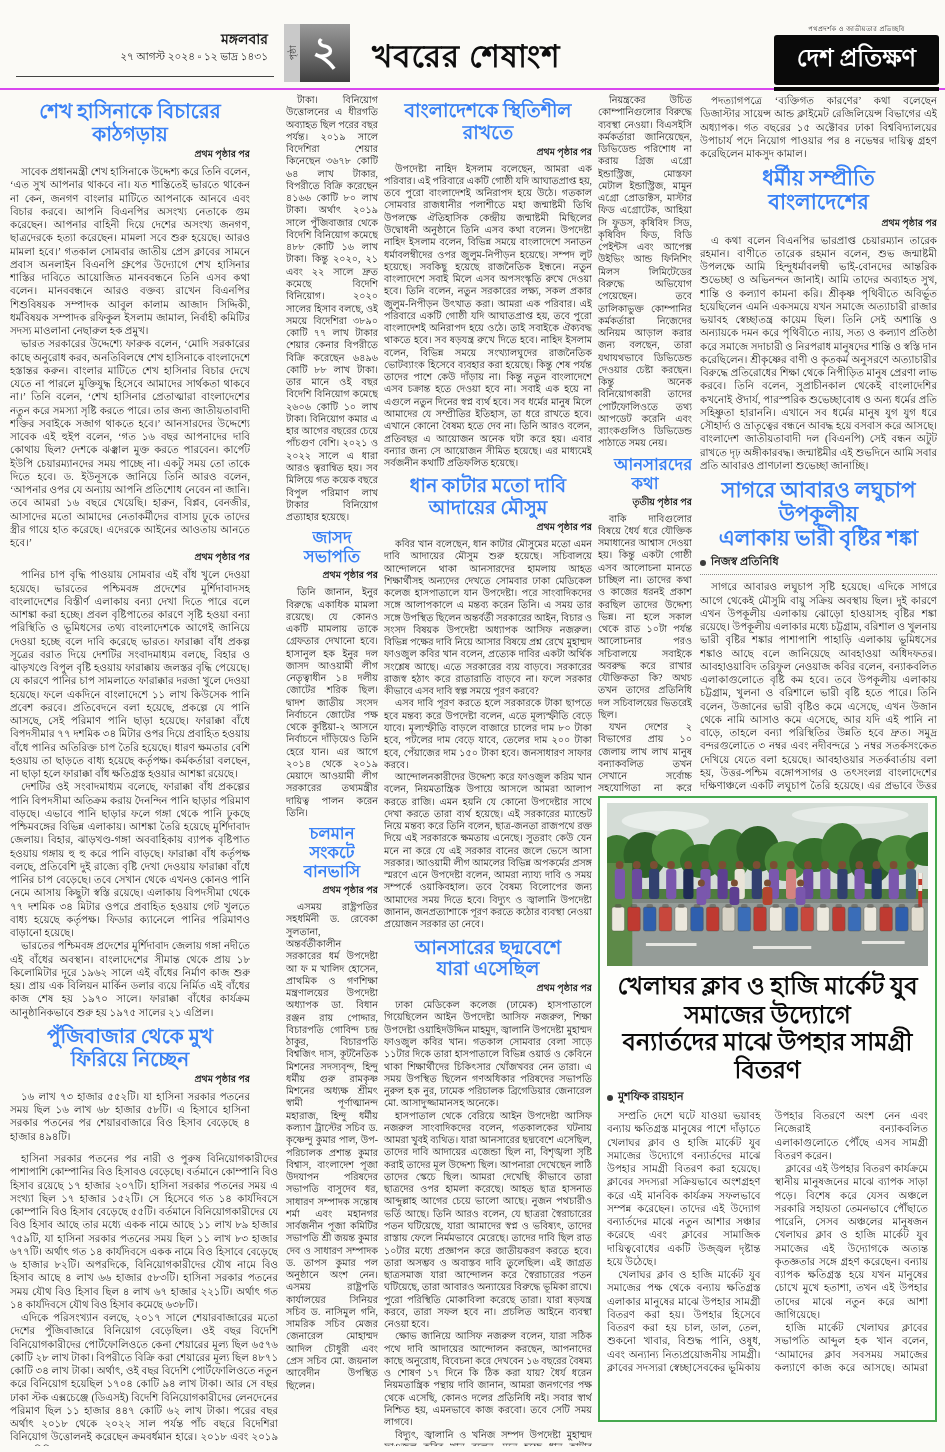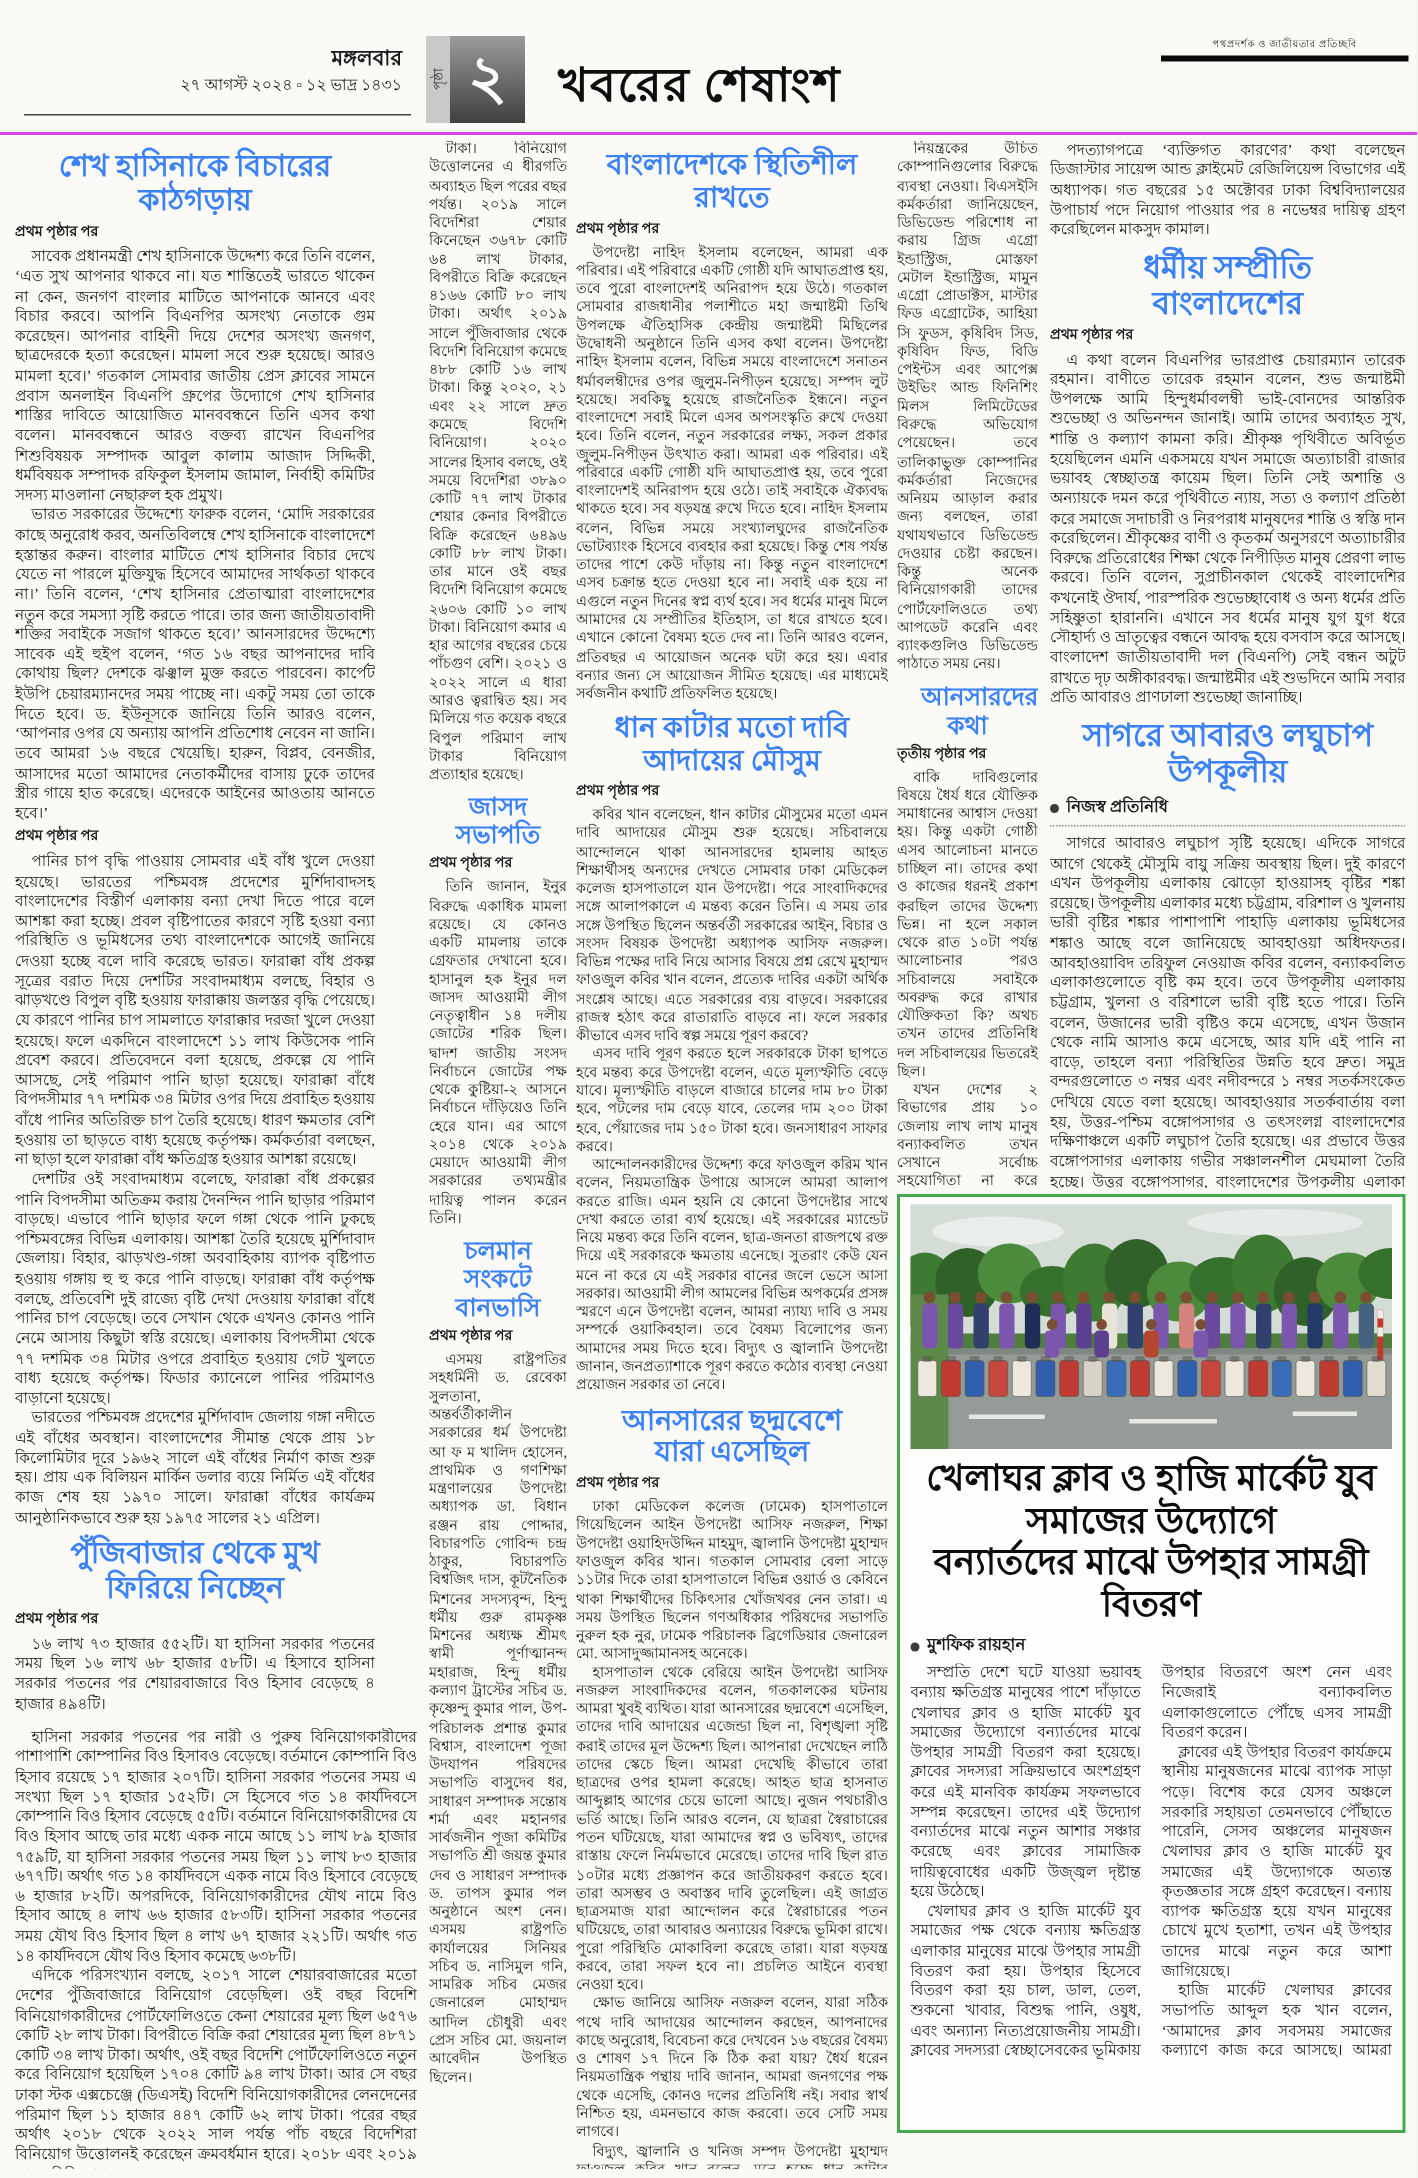--- a/index.html
+++ b/index.html
@@ -21,21 +21,21 @@
   .mast-tag{font-size:6.5px;color:#222;letter-spacing:.5px;}
   .mast-box{background:#0a0a0a;color:#fff;font-weight:bold;font-size:24px;padding:4px 6px 6px;border-radius:3px;}
   .mast-bar{height:4px;background:#0a0a0a;margin-top:2px;}
   
   .region{position:absolute;overflow:hidden;}
   .h1{font-weight:bold;text-align:center;line-height:1.15;color:#3b82f6;margin:6px 16px 0;}
   .h-l{font-size:20px;}   
   .h-m{font-size:19px;}   
   .h-s{font-size:16.5px;} 
   .h-r{font-size:21px;}   
-  .cont{font-size:9.5px;font-weight:bold;text-align:left;margin:1px 0 3px;}
+  .cont{font-size:9.5px;font-weight:bold;text-align:right;margin:1px 0 3px;}
   .body p{margin:0;text-indent:11px;text-align:justify;}
   .t10 p{font-size:10.2px;line-height:1.3;}
   .t95 p{font-size:9.6px;line-height:1.28;}
   .byline{display:flex;align-items:center;gap:5px;font-size:11px;font-weight:bold;margin:3px 0 2px;}
   .byline .dot{width:6px;height:6px;border-radius:50%;background:#3b3b3b;}
   .dotrule{border-bottom:1.5px dotted #8a8a8a;margin:2px 0 5px;}
   
   .gbox{position:absolute;left:598px;top:796px;width:339px;height:626px;border:2px solid #46a84f;background:#fefefc;box-sizing:border-box;padding:5px 7px;}
   .kicker{background:#35a33c;color:#fff;font-weight:bold;font-size:14.5px;padding:3px 10px;margin:-1px -2px 5px;}
   .photo{width:100%;height:163px;display:block;background:#ccd5cf;}
@@ -54,20 +54,21 @@
       <div class="dateline">২৭ আগস্ট ২০২৪ ▫ ১২ ভাদ্র ১৪৩১</div>
     </div>
     <div class="daterule"></div>
     <div class="pagebox">
       <div class="pageword">পৃষ্ঠা</div>
       <div class="pagenum">২</div>
     </div>
     <div class="secttitle">খবরের শেষাংশ</div>
     <div class="mast">
       <div class="mast-tag">পথপ্রদর্শক ও জাতীয়তার প্রতিচ্ছবি</div>
+      <div class="mast-box">দেশ প্রতিক্ষণ</div>
       <div class="mast-bar"></div>
     </div>
   </div>
 
   <div class="region" style="left:10px;top:94px;width:240px;height:1056px;">
     <div>
       <div class="h1 h-l">শেখ হাসিনাকে বিচারের কাঠগড়ায়</div>
       <div class="cont">প্রথম পৃষ্ঠার পর</div>
       <div class="body t10">
         <p>সাবেক প্রধানমন্ত্রী শেখ হাসিনাকে উদ্দেশ্য করে তিনি বলেন, ‘এত সুখ আপনার থাকবে না। যত শান্তিতেই ভারতে থাকেন না কেন, জনগণ বাংলার মাটিতে আপনাকে আনবে এবং বিচার করবে। আপনি বিএনপির অসংখ্য নেতাকে গুম করেছেন। আপনার বাহিনী দিয়ে দেশের অসংখ্য জনগণ, ছাত্রদেরকে হত্যা করেছেন। মামলা সবে শুরু হয়েছে। আরও মামলা হবে।’ গতকাল সোমবার জাতীয় প্রেস ক্লাবের সামনে প্রবাস অনলাইন বিএনপি গ্রুপের উদ্যোগে শেখ হাসিনার শাস্তির দাবিতে আয়োজিত মানববন্ধনে তিনি এসব কথা বলেন। মানববন্ধনে আরও বক্তব্য রাখেন বিএনপির শিশুবিষয়ক সম্পাদক আবুল কালাম আজাদ সিদ্দিকী, ধর্মবিষয়ক সম্পাদক রফিকুল ইসলাম জামাল, নির্বাহী কমিটির সদস্য মাওলানা নেছারুল হক প্রমুখ।</p>
@@ -170,20 +171,21 @@
     </div>
     <div>
       <div class="h1 h-r">ধর্মীয় সম্প্রীতি বাংলাদেশের</div>
       <div class="cont">প্রথম পৃষ্ঠার পর</div>
       <div class="body t10">
         <p>এ কথা বলেন বিএনপির ভারপ্রাপ্ত চেয়ারম্যান তারেক রহমান। বাণীতে তারেক রহমান বলেন, শুভ জন্মাষ্টমী উপলক্ষে আমি হিন্দুধর্মাবলম্বী ভাই-বোনদের আন্তরিক শুভেচ্ছা ও অভিনন্দন জানাই। আমি তাদের অব্যাহত সুখ, শান্তি ও কল্যাণ কামনা করি। শ্রীকৃষ্ণ পৃথিবীতে অবির্ভূত হয়েছিলেন এমনি একসময়ে যখন সমাজে অত্যাচারী রাজার ভয়াবহ স্বেচ্ছাতন্ত্র কায়েম ছিল। তিনি সেই অশান্তি ও অন্যায়কে দমন করে পৃথিবীতে ন্যায়, সত্য ও কল্যাণ প্রতিষ্ঠা করে সমাজে সদাচারী ও নিরপরাধ মানুষদের শান্তি ও স্বস্তি দান করেছিলেন। শ্রীকৃষ্ণের বাণী ও কৃতকর্ম অনুসরণে অত্যাচারীর বিরুদ্ধে প্রতিরোধের শিক্ষা থেকে নিপীড়িত মানুষ প্রেরণা লাভ করবে। তিনি বলেন, সুপ্রাচীনকাল থেকেই বাংলাদেশির কখনোই ঔদার্য, পারস্পরিক শুভেচ্ছাবোধ ও অন্য ধর্মের প্রতি সহিষ্ণুতা হারাননি। এখানে সব ধর্মের মানুষ যুগ যুগ ধরে সৌহার্দ্য ও ভ্রাতৃত্বের বন্ধনে আবদ্ধ হয়ে বসবাস করে আসছে। বাংলাদেশ জাতীয়তাবাদী দল (বিএনপি) সেই বন্ধন অটুট রাখতে দৃঢ় অঙ্গীকারবদ্ধ। জন্মাষ্টমীর এই শুভদিনে আমি সবার প্রতি আবারও প্রাণঢালা শুভেচ্ছা জানাচ্ছি।</p>
       </div>
     </div>
     <div>
       <div class="h1 h-r">সাগরে আবারও লঘুচাপ উপকূলীয়</div>
+      <div class="h1 h-r" style="margin-top:0;">এলাকায় ভারী বৃষ্টির শঙ্কা</div>
       <div class="byline">
         <span class="dot"></span>
         <span>নিজস্ব প্রতিনিধি</span>
       </div>
       <div class="dotrule"></div>
       <div class="body t10">
         <p>সাগরে আবারও লঘুচাপ সৃষ্টি হয়েছে। এদিকে সাগরে আগে থেকেই মৌসুমি বায়ু সক্রিয় অবস্থায় ছিল। দুই কারণে এখন উপকূলীয় এলাকায় ঝোড়ো হাওয়াসহ বৃষ্টির শঙ্কা রয়েছে। উপকূলীয় এলাকার মধ্যে চট্টগ্রাম, বরিশাল ও খুলনায় ভারী বৃষ্টির শঙ্কার পাশাপাশি পাহাড়ি এলাকায় ভূমিধসের শঙ্কাও আছে বলে জানিয়েছে আবহাওয়া অধিদফতর। আবহাওয়াবিদ তরিফুল নেওয়াজ কবির বলেন, বন্যাকবলিত এলাকাগুলোতে বৃষ্টি কম হবে। তবে উপকূলীয় এলাকায় চট্টগ্রাম, খুলনা ও বরিশালে ভারী বৃষ্টি হতে পারে। তিনি বলেন, উজানের ভারী বৃষ্টিও কমে এসেছে, এখন উজান থেকে নামি আসাও কমে এসেছে, আর যদি এই পানি না বাড়ে, তাহলে বন্যা পরিস্থিতির উন্নতি হবে দ্রুত। সমুদ্র বন্দরগুলোতে ৩ নম্বর এবং নদীবন্দরে ১ নম্বর সতর্কসংকেত দেখিয়ে যেতে বলা হয়েছে। আবহাওয়ার সতর্কবার্তায় বলা হয়, উত্তর-পশ্চিম বঙ্গোপসাগর ও তৎসংলগ্ন বাংলাদেশের দক্ষিণাঞ্চলে একটি লঘুচাপ তৈরি হয়েছে। এর প্রভাবে উত্তর বঙ্গোপসাগর এলাকায় গভীর সঞ্চালনশীল মেঘমালা তৈরি হচ্ছে। উত্তর বঙ্গোপসাগর, বাংলাদেশের উপকূলীয় এলাকা এবং সমুদ্রবন্দরগুলোর ওপর দিয়ে ঝড়ো বা ঝোড়ো হাওয়া বয়ে যেতে পারে। চট্টগ্রাম, কক্সবাজার, মোংলা ও পায়রা সমুদ্র বন্দরগুলোকে ৩ নম্বর স্থানীয় সতর্কসংকেত দেখাতে বলা হয়েছে। পাশাপাশি উত্তর বঙ্গোপসাগরে অবস্থানরত মাছ ধরার নৌকা ও ট্রলারগুলোকে পরবর্তী নির্দেশ না দেওয়া পর্যন্ত উপকূলের কাছাকাছি এসে সাবধানে চলাচল করতে বলা হয়েছে।</p>
       </div>
 
     </div>

